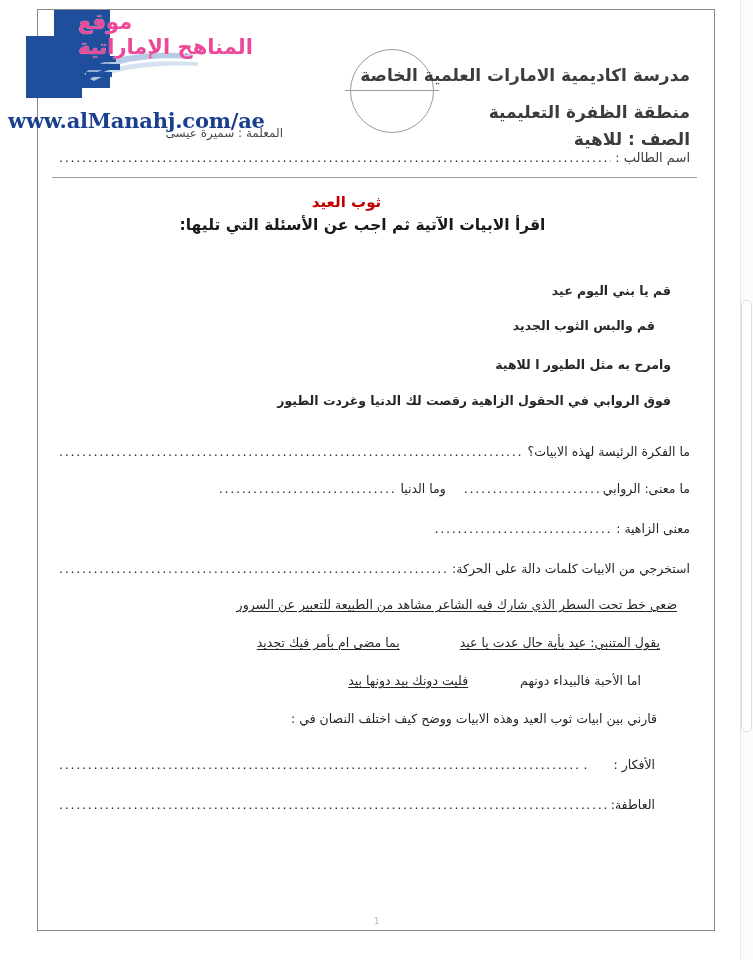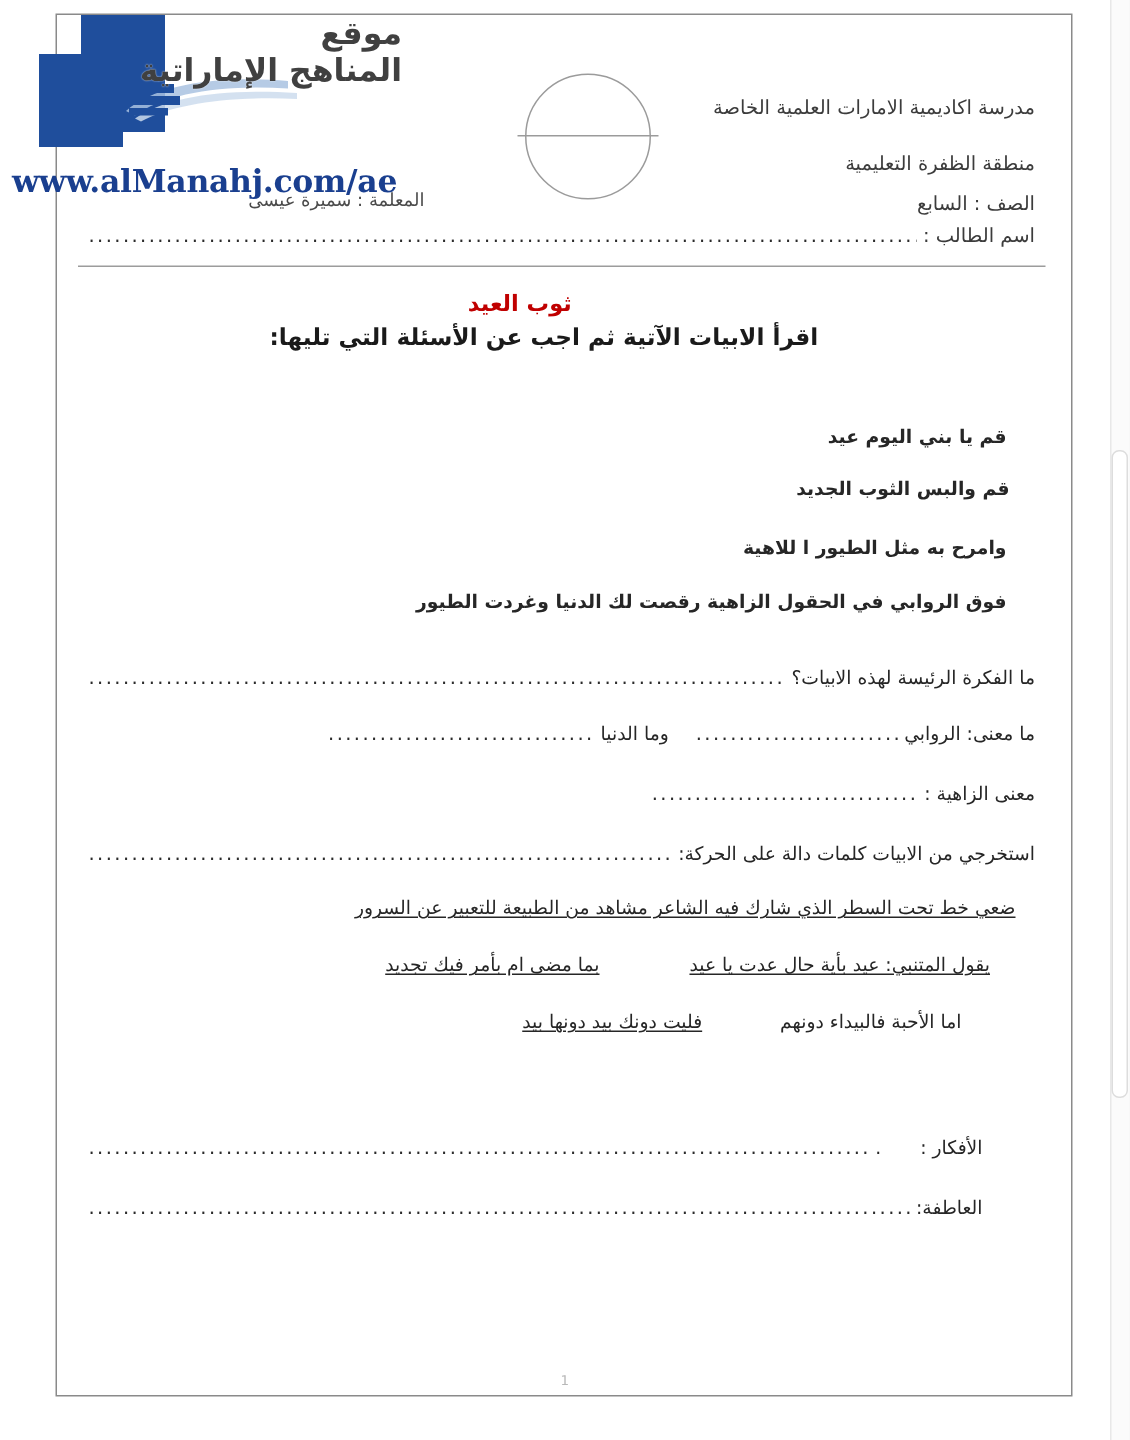--- a/index.html
+++ b/index.html
@@ -69,22 +69,22 @@
   }
   .logo-swoosh {
     position: absolute;
     left: 62px; top: 40px;
     width: 124px; height: 36px;
   }
   .logo-ar-text {
     position: absolute;
     left: 60px; top: 2px;
     width: 190px;
-    text-align: right;
-    color: #404040;
+    text-align: left;
+    color: #ec4899;
     font-weight: bold;
     font-size: 21px;
     line-height: 25px;
     direction: rtl;
     text-shadow: 0 0 1px rgba(255,255,255,.9);
   }
   .logo-url {
     position: absolute;
     left: 8px; top: 108px;
     color: #1a3f8f;
@@ -109,22 +109,23 @@
     left: -6px; top: 40px;
     width: 94px; height: 1px;
     background: #9b9b9b;
   }
 
   
   .hdr {
     position: absolute;
     direction: rtl;
     color: #3c3c3c;
-    font-size: 13px;
-    white-space: nowrap;
+    font-size: 17px;
+    white-space: nowrap;
+    font-weight: bold;
   }
   .hdr-school { right: 63px; top: 65px; }
   .hdr-zone   { right: 63px; top: 102px; }
   .hdr-grade  { right: 63px; top: 129px; }
 
   .hdr-teacher {
     position: absolute;
     right: 470px; top: 126px;
     direction: rtl;
     color: #4a4a4a;
@@ -192,21 +193,21 @@
   .verse {
     position: absolute;
     direction: rtl;
     color: #262626;
     font-size: 12.5px;
     white-space: nowrap;
     right: 63px;
     font-weight: bold;
   }
   .v1 { top: 283px; right: 82px; }
-  .v2 { top: 318px; right: 80px; margin-left: 32px; }
+  .v2 { top: 318px; right: 98px; margin-left: 32px; }
   .v3 { top: 357px; right: 82px; margin-left: 29px; }
   .v4 { top: 393px; right: 82px; }
 
   
   .qrow {
     position: absolute;
     right: 63px; left: 55px;
     display: flex;
     flex-direction: row;
     align-items: baseline;
@@ -296,21 +297,21 @@
     </svg>
     <div class="logo-ar-text">
       <div>موقع</div>
       <div>المناهج الإماراتية</div>
     </div>
   </div>
   <div class="logo-url">www.alManahj.com/ae</div>
 
   <div class="hdr hdr-school">مدرسة اكاديمية الامارات العلمية الخاصة</div>
   <div class="hdr hdr-zone">منطقة الظفرة التعليمية</div>
-  <div class="hdr hdr-grade">الصف : السابع</div>
+  <div class="hdr hdr-grade">الصف : للاهية</div>
   <div class="hdr-teacher">المعلمة : سميرة عيسى</div>
 
   <div class="student-row">
     <span class="lbl">اسم الطالب :</span>
     <span class="dots">........................................................................................................</span>
   </div>
 
   <div class="rule"></div>
 
   <div class="title-main">ثوب العيد</div>
@@ -351,20 +352,21 @@
     <span class="gap-mid"></span>
     <span class="ul">فليت دونك بيد دونها بيد</span>
   </div>
 
   <div class="stmt s-mutanabbi">
     <span class="ul">يقول المتنبي: عيد بأية حال عدت يا عيد</span>
     <span class="gap-wide"></span>
     <span class="ul">بما مضى ام بأمر فيك تجديد</span>
   </div>
 
+  <div class="stmt s-compare">قارني بين ابيات ثوب العيد وهذه الابيات   ووضح كيف اختلف النصان في :</div>
 
   <div class="arow a1">
     <span class="lbl">الأفكار :</span>
     <span class="midgap"></span>
     <span class="lbl">.</span>
     <span class="dots">......................................................................................................</span>
   </div>
 
   <div class="arow a2">
     <span class="lbl">العاطفة:</span>

